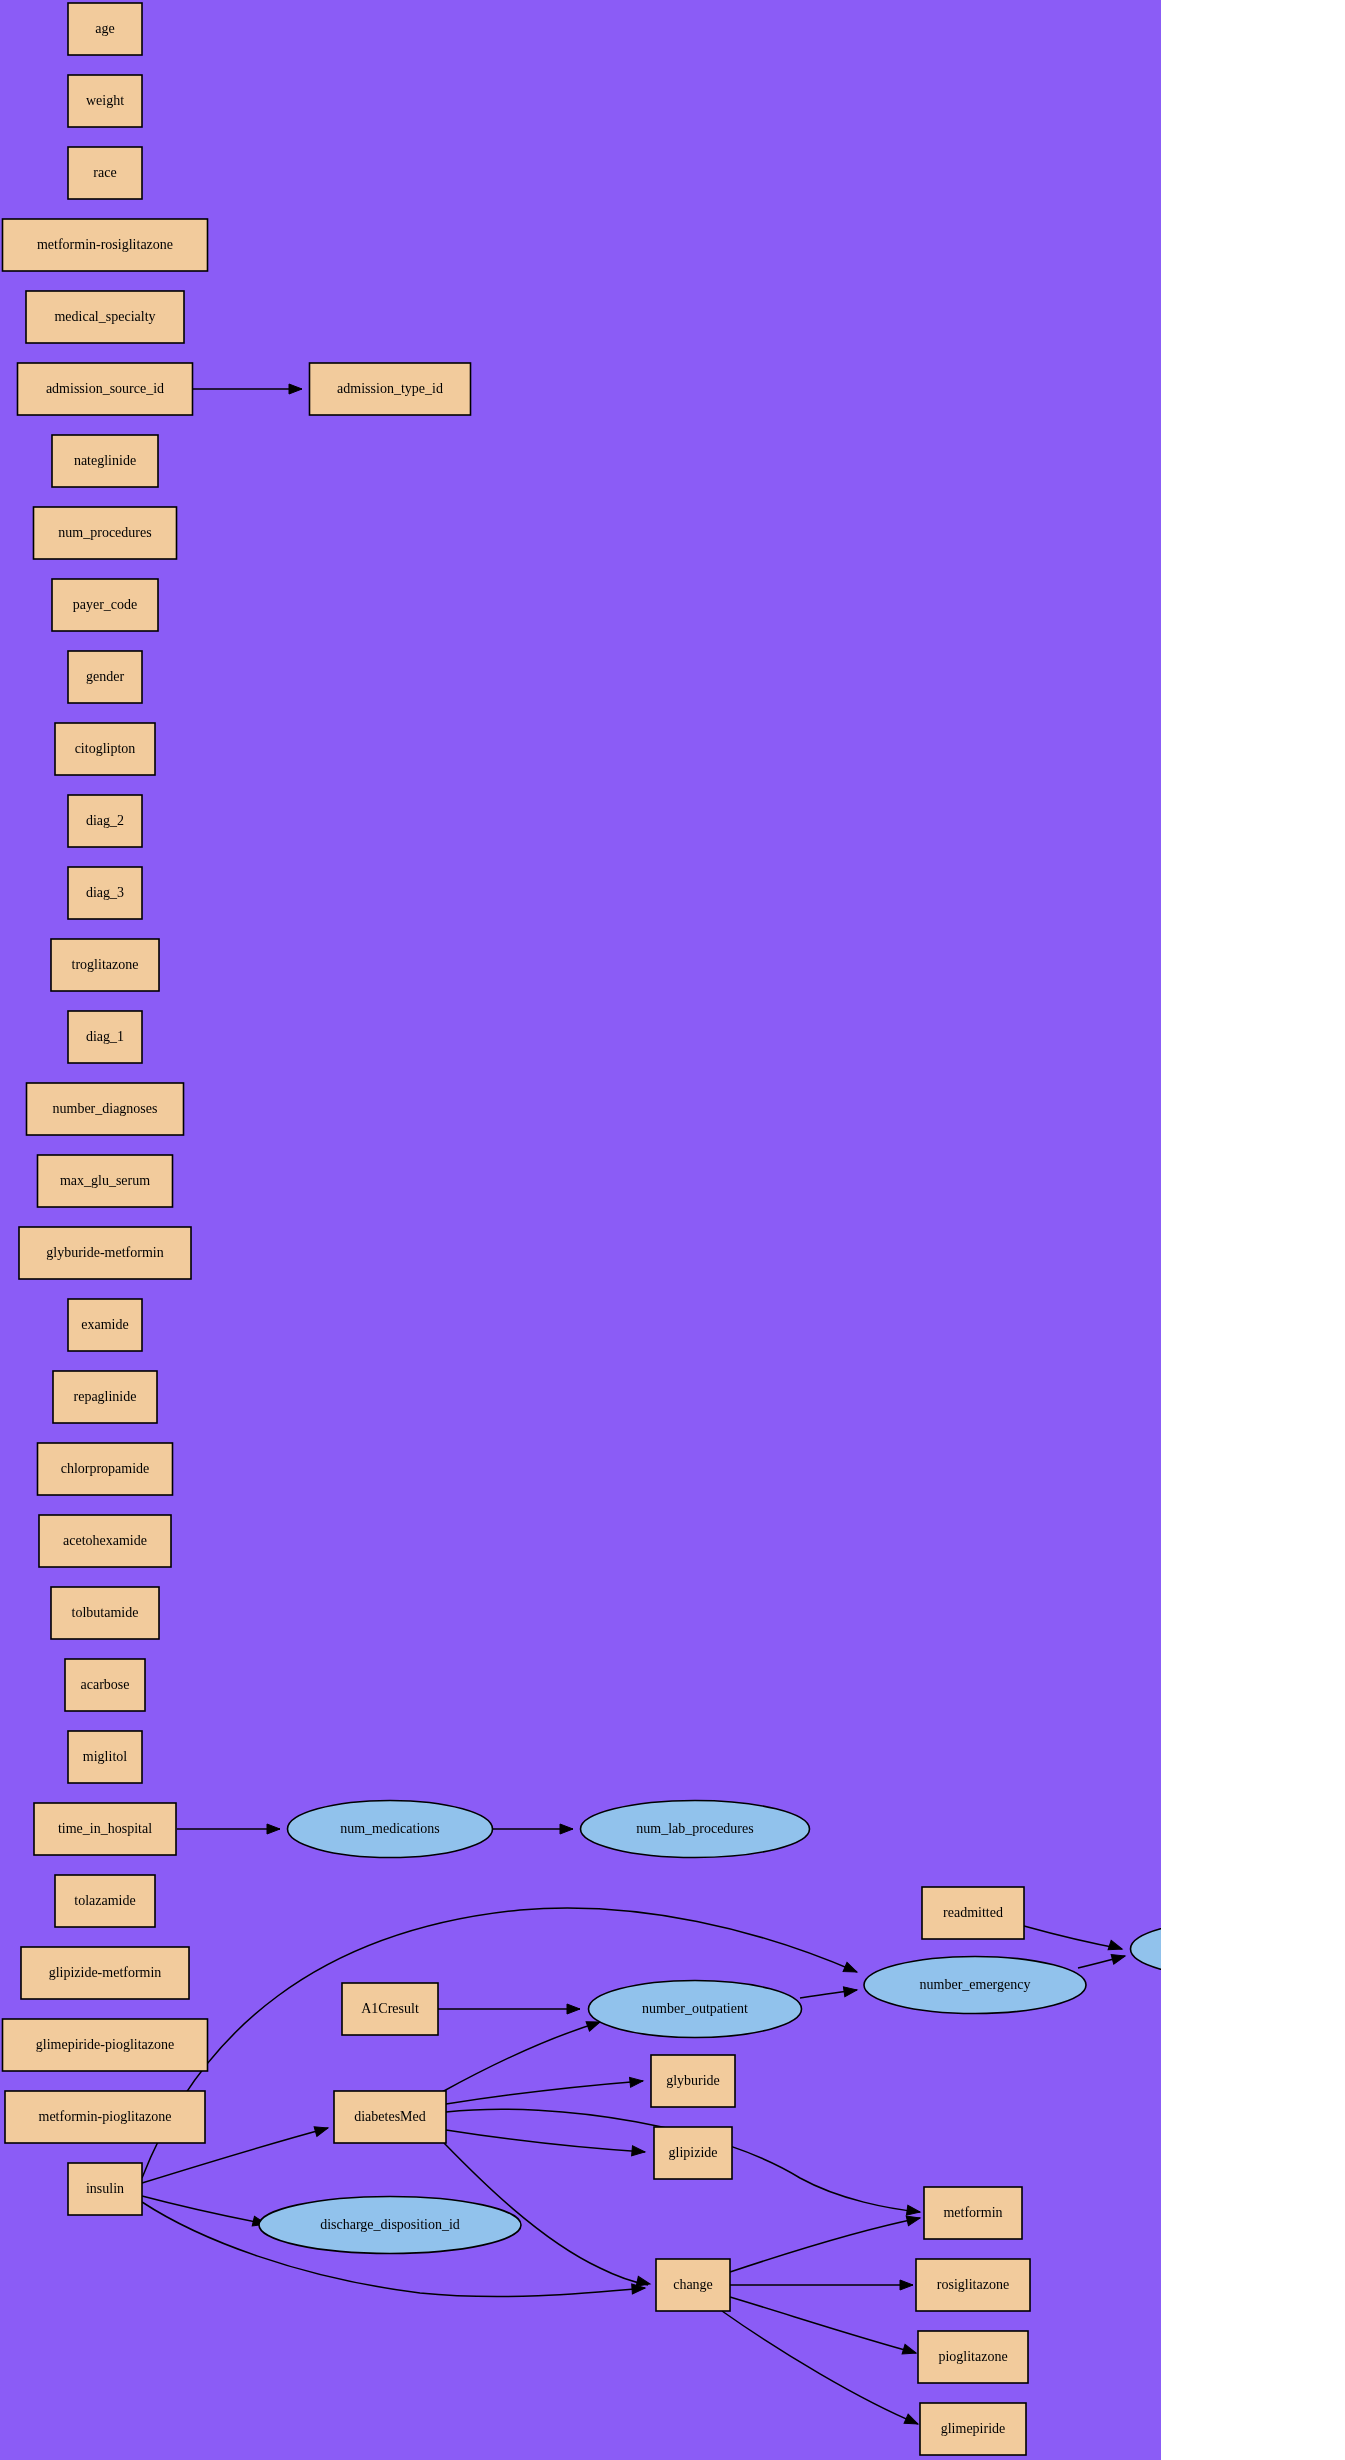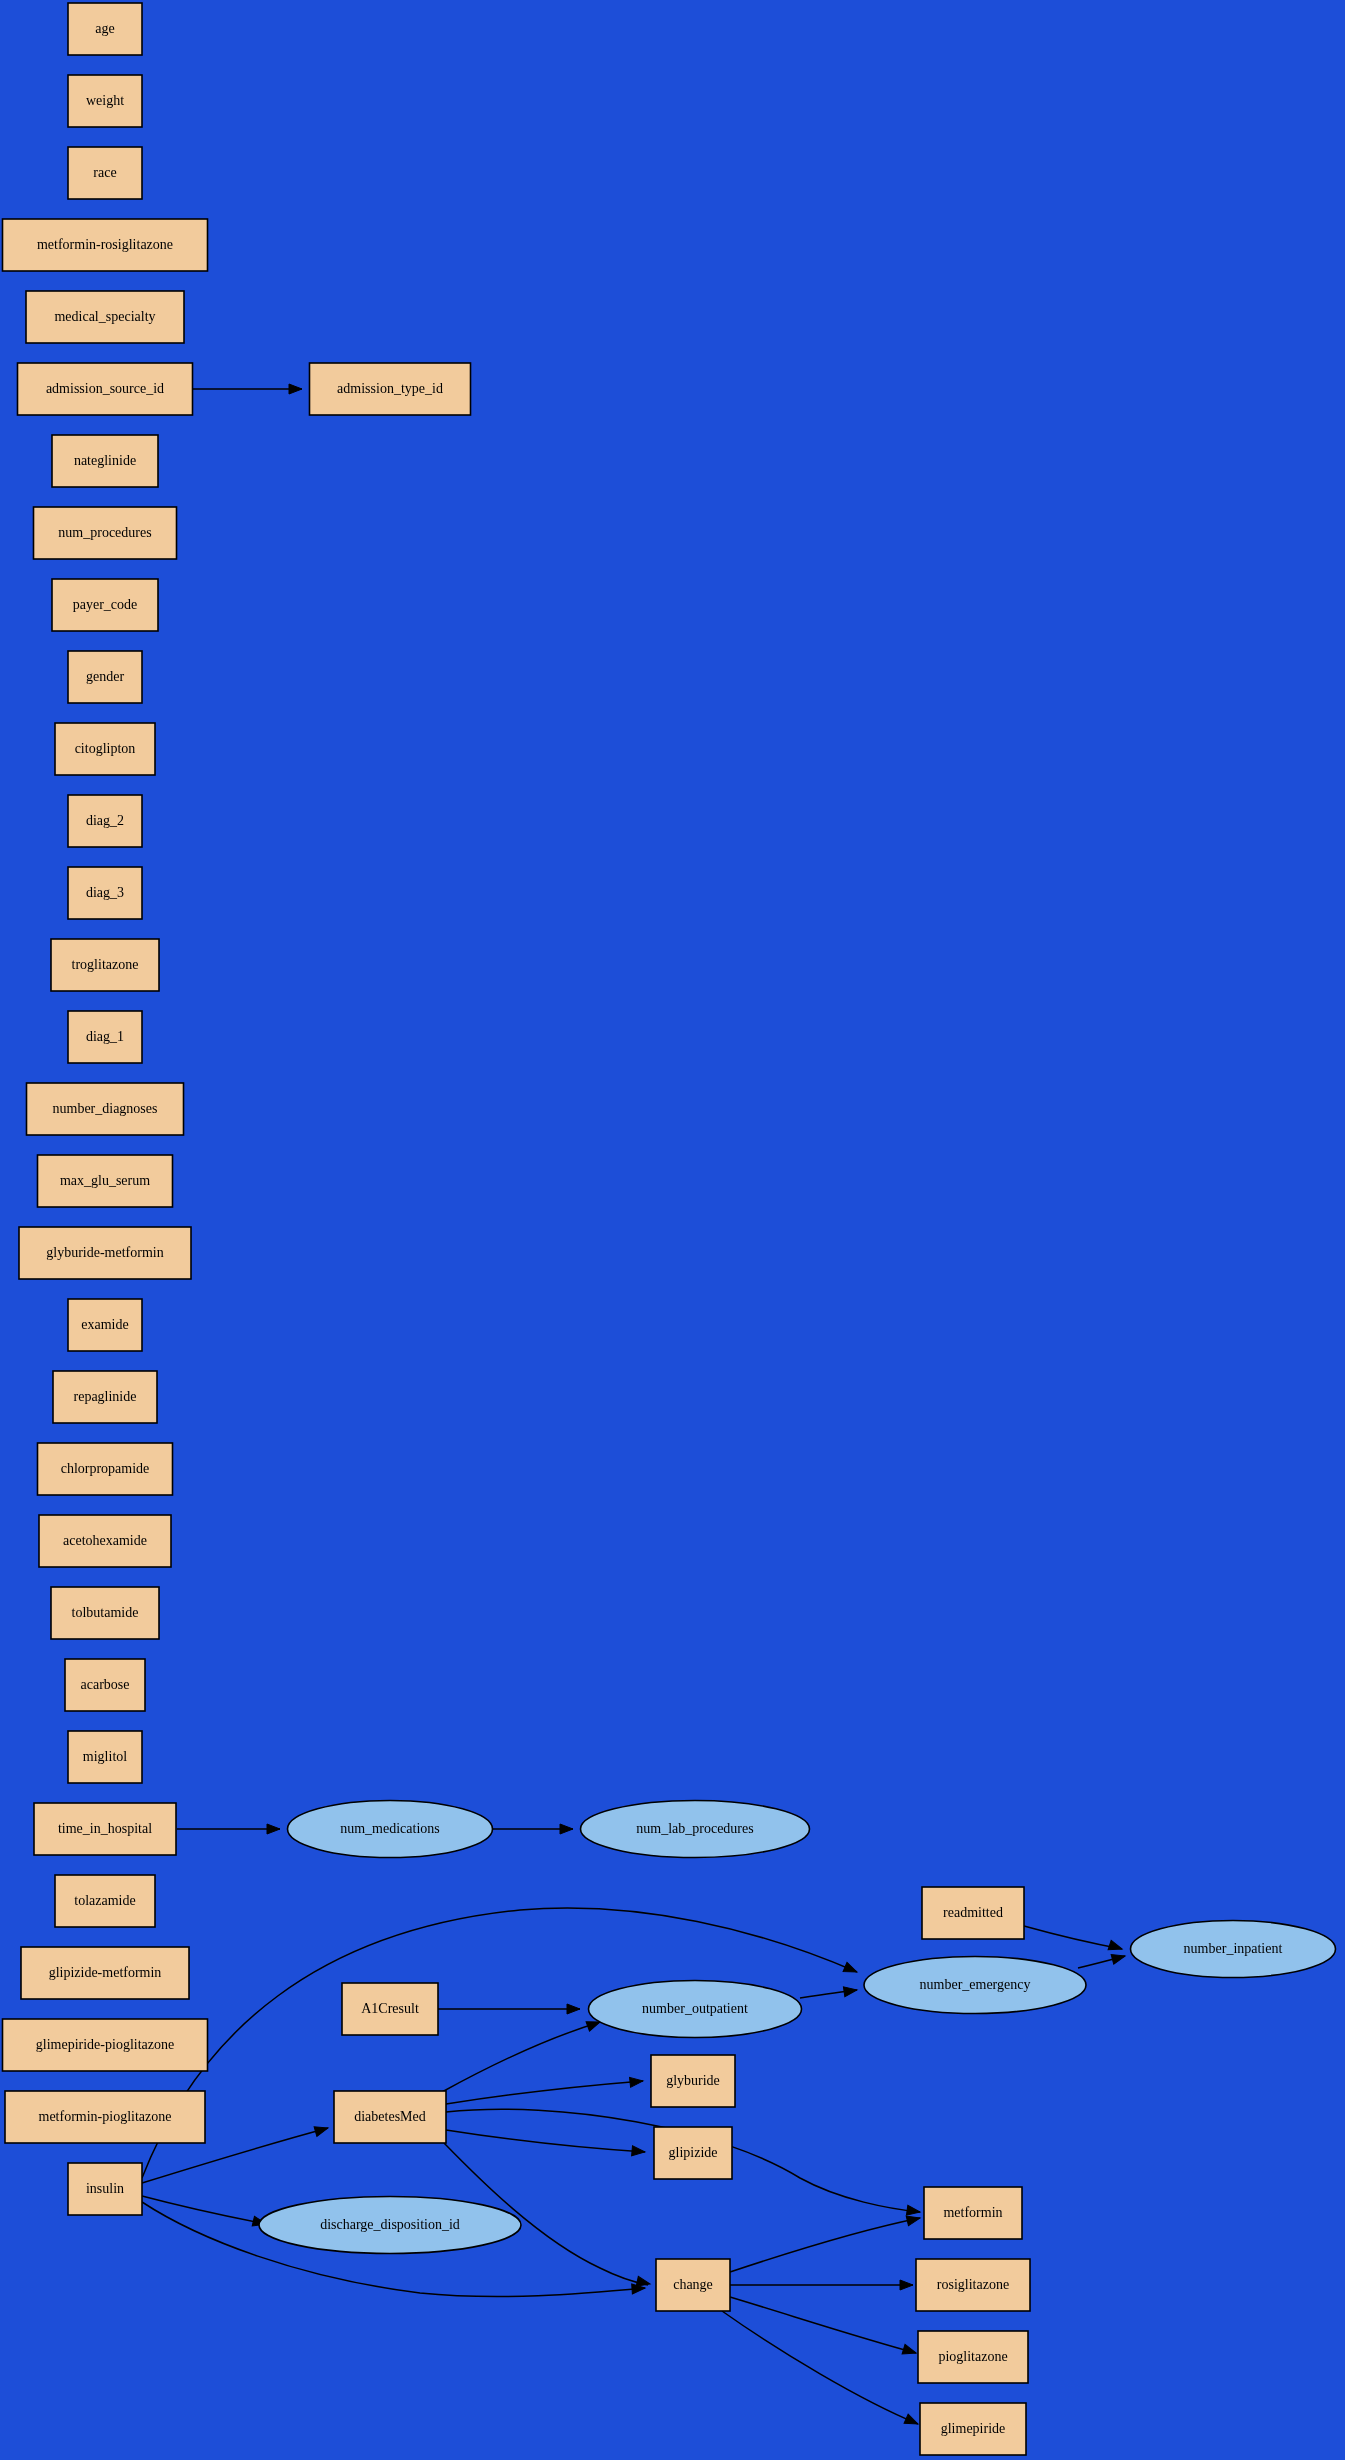--- a/index.html
+++ b/index.html
@@ -5,23 +5,23 @@
   html, body {
     margin: 0;
     padding: 0;
     background: #ffffff;
   }
   body {
     font-family: "Liberation Serif", "DejaVu Serif", serif;
   }
   #graph-wrap {
     position: relative;
-    width: 1345px;
+    width: 1161px;
     height: 2460px;
-    background: #1d4ed8;
+    background: #8b5cf6;
     overflow: hidden;
   }
   svg#graph {
     display: block;
     width: 1345px;
     height: 2460px;
   }
   .node-box {
     fill: #f2cb9c;
     stroke: #000000;

